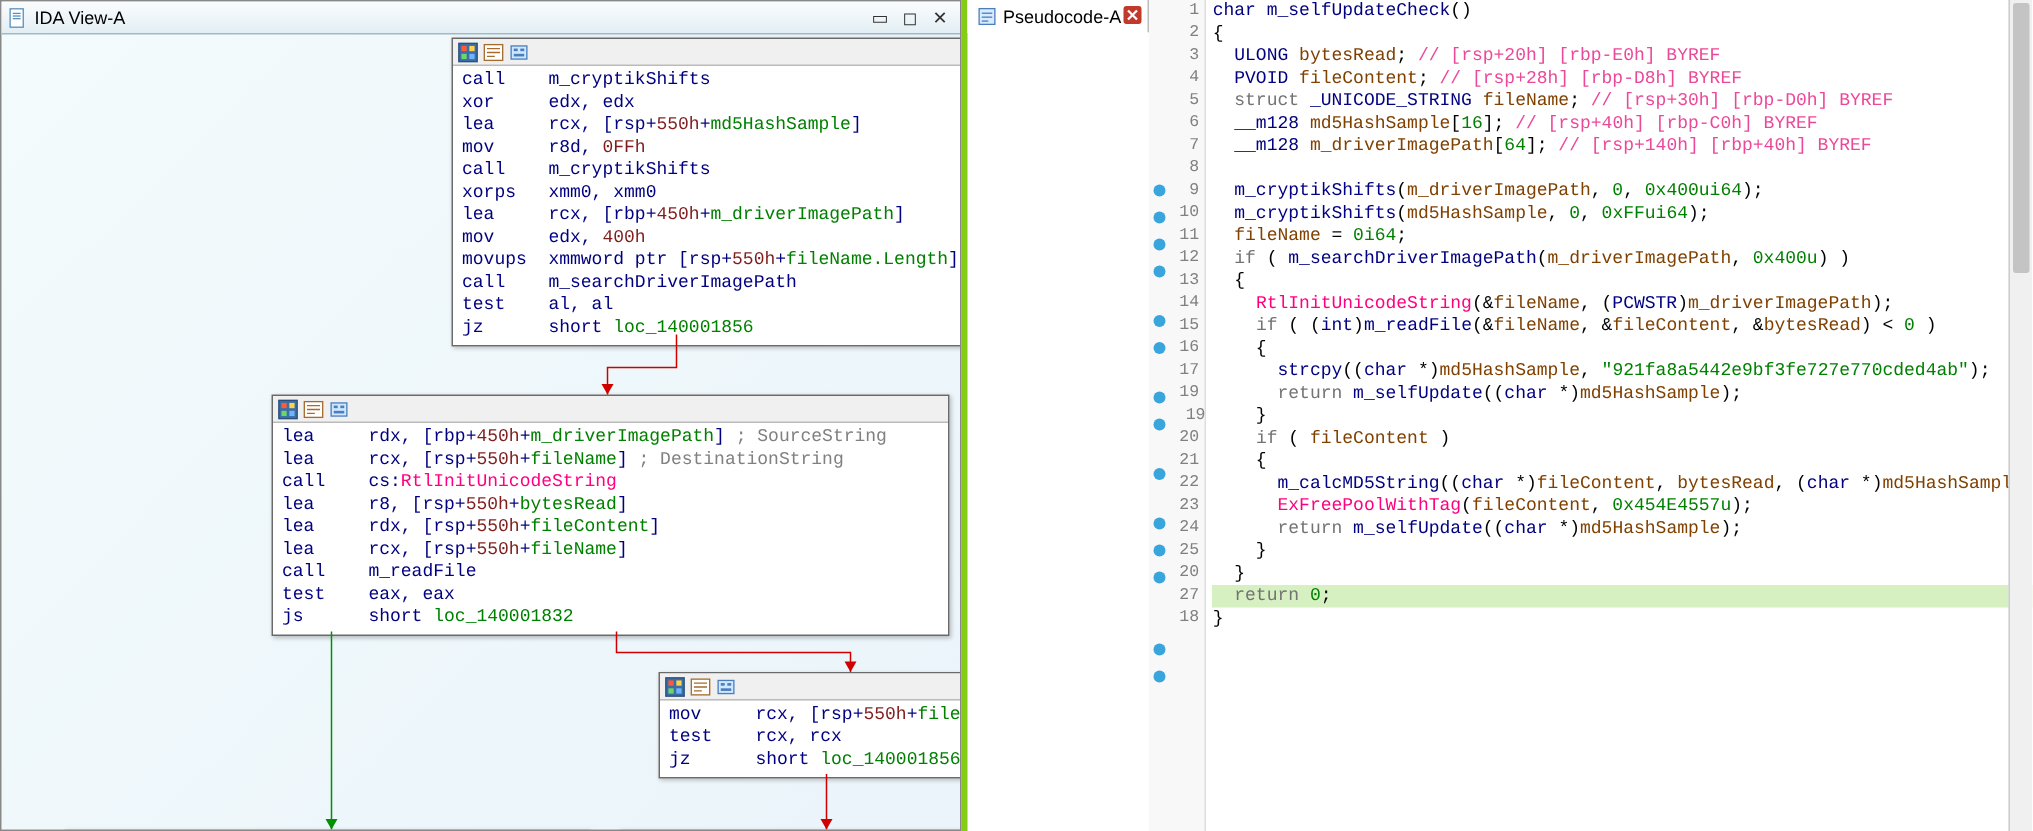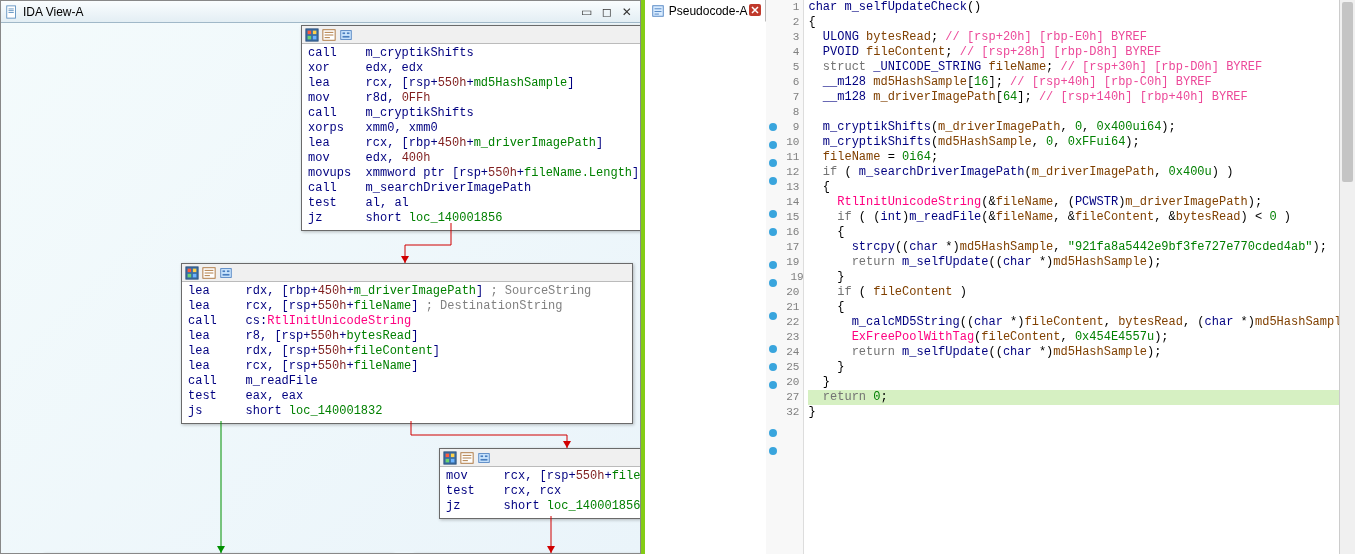--- a/index.html
+++ b/index.html
@@ -267,21 +267,21 @@
           <div style="height: 15px;">19</div>
           <div style="height: 15px; margin-left: 24px;">19</div>
           <div style="height: 15px;">20</div>
           <div style="height: 15px;">21</div>
           <div style="height: 15px;">22</div>
           <div style="height: 15px;">23</div>
           <div style="height: 15px;">24</div>
           <div style="height: 15px;">25</div>
           <div style="height: 15px;">20</div>
           <div style="height: 15px;">27</div>
-          <div style="height: 15px;">32</div>
+          <div style="height: 15px;">18</div>
         </div>
       <div class="code-lines" id="code-lines"><div class="cline"><span class="type">char</span> <span class="cfunc">m_selfUpdateCheck</span>()</div><div class="cline">{</div><div class="cline">  <span class="type">ULONG</span> <span class="carg">bytesRead</span>; <span class="ccmt">// [rsp+20h] [rbp-E0h] BYREF</span></div><div class="cline">  <span class="type">PVOID</span> <span class="carg">fileContent</span>; <span class="ccmt">// [rsp+28h] [rbp-D8h] BYREF</span></div><div class="cline">  <span class="kw">struct</span> <span class="type">_UNICODE_STRING</span> <span class="carg">fileName</span>; <span class="ccmt">// [rsp+30h] [rbp-D0h] BYREF</span></div><div class="cline">  <span class="type">__m128</span> <span class="carg">md5HashSample</span>[<span class="cnum">16</span>]; <span class="ccmt">// [rsp+40h] [rbp-C0h] BYREF</span></div><div class="cline">  <span class="type">__m128</span> <span class="carg">m_driverImagePath</span>[<span class="cnum">64</span>]; <span class="ccmt">// [rsp+140h] [rbp+40h] BYREF</span></div><div class="cline"></div><div class="cline">  <span class="cfunc">m_cryptikShifts</span>(<span class="carg">m_driverImagePath</span>, <span class="cnum">0</span>, <span class="cnum">0x400ui64</span>);</div><div class="cline">  <span class="cfunc">m_cryptikShifts</span>(<span class="carg">md5HashSample</span>, <span class="cnum">0</span>, <span class="cnum">0xFFui64</span>);</div><div class="cline">  <span class="carg">fileName</span> = <span class="cnum">0i64</span>;</div><div class="cline">  <span class="kw">if</span> ( <span class="cfunc">m_searchDriverImagePath</span>(<span class="carg">m_driverImagePath</span>, <span class="cnum">0x400u</span>) )</div><div class="cline">  {</div><div class="cline">    <span class="cext">RtlInitUnicodeString</span>(&amp;<span class="carg">fileName</span>, (<span class="type">PCWSTR</span>)<span class="carg">m_driverImagePath</span>);</div><div class="cline">    <span class="kw">if</span> ( (<span class="type">int</span>)<span class="cfunc">m_readFile</span>(&amp;<span class="carg">fileName</span>, &amp;<span class="carg">fileContent</span>, &amp;<span class="carg">bytesRead</span>) &lt; <span class="cnum">0</span> )</div><div class="cline">    {</div><div class="cline">      <span class="cfunc">strcpy</span>((<span class="type">char</span> *)<span class="carg">md5HashSample</span>, <span class="cstr">"921fa8a5442e9bf3fe727e770cded4ab"</span>);</div><div class="cline">      <span class="kw">return</span> <span class="cfunc">m_selfUpdate</span>((<span class="type">char</span> *)<span class="carg">md5HashSample</span>);</div><div class="cline">    }</div><div class="cline">    <span class="kw">if</span> ( <span class="carg">fileContent</span> )</div><div class="cline">    {</div><div class="cline">      <span class="cfunc">m_calcMD5String</span>((<span class="type">char</span> *)<span class="carg">fileContent</span>, <span class="carg">bytesRead</span>, (<span class="type">char</span> *)<span class="carg">md5HashSample</span>);</div><div class="cline">      <span class="cext">ExFreePoolWithTag</span>(<span class="carg">fileContent</span>, <span class="cnum">0x454E4557u</span>);</div><div class="cline">      <span class="kw">return</span> <span class="cfunc">m_selfUpdate</span>((<span class="type">char</span> *)<span class="carg">md5HashSample</span>);</div><div class="cline">    }</div><div class="cline">  }</div><div class="cline hl-line">  <span class="kw">return</span> <span class="cnum">0</span>;</div><div class="cline">}</div></div>
       <div class="scrollbar-v">
         <div class="scrollbar-thumb" style="top:2px;height:180px;"></div>
       </div>
     </div>
   </div>
 </div>
 
 </body></html>

